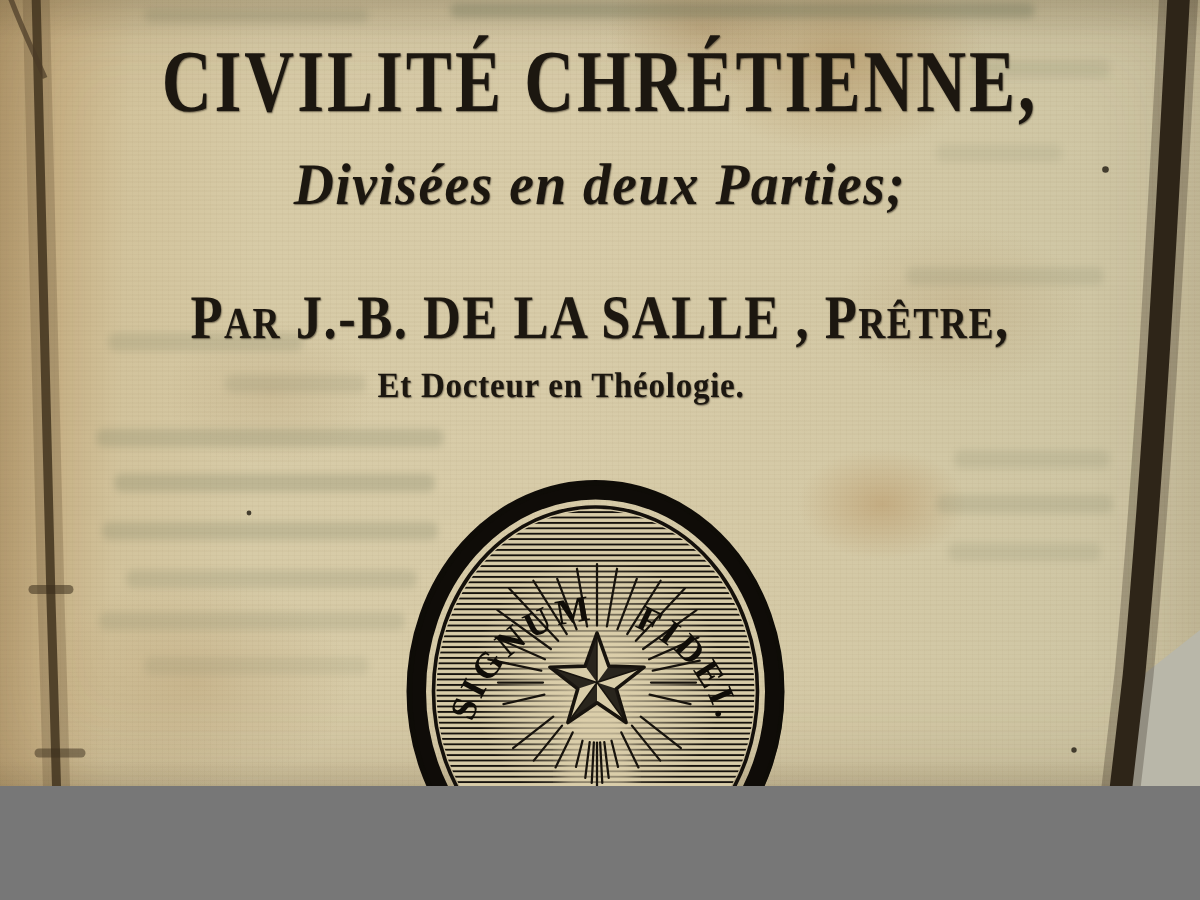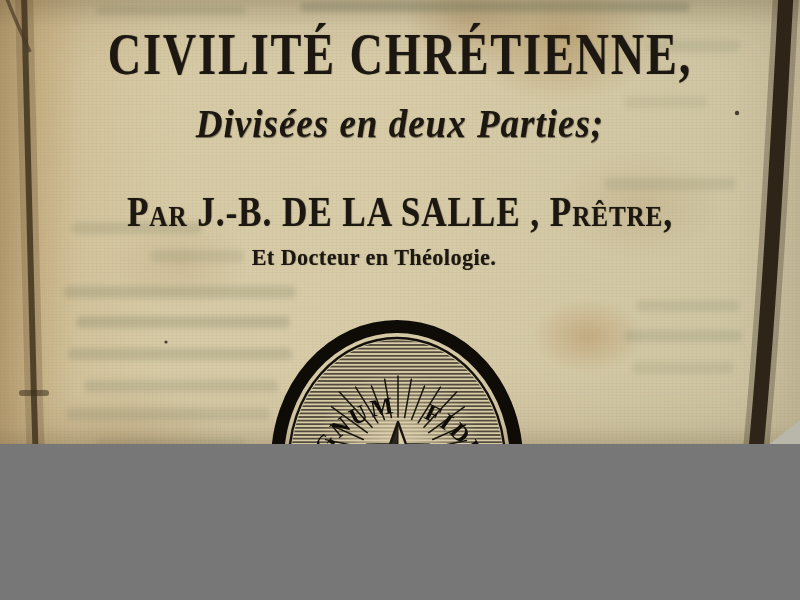--- a/index.html
+++ b/index.html
@@ -1,17 +1,17 @@
 <!DOCTYPE html>
 <html><head>
 <meta charset="utf-8">
 <style>
   html,body{margin:0;padding:0;background:#777;}
   .page{
-    position:relative;width:800px;height:444px;overflow:hidden;
+    position:relative;width:800px;height:524px;overflow:hidden;
     font-family:"Liberation Serif","DejaVu Serif",serif;
     background:
       radial-gradient(140px 90px at 560px 40px, rgba(158,116,58,.38), rgba(158,116,58,0) 70%),
       radial-gradient(90px 60px at 468px 18px, rgba(146,104,52,.28), rgba(146,104,52,0) 70%),
       radial-gradient(78px 52px at 588px 336px, rgba(166,118,62,.34), rgba(166,118,62,0) 72%),
       radial-gradient(120px 80px at 640px 205px, rgba(150,110,60,.15), rgba(150,110,60,0) 70%),
       radial-gradient(150px 100px at 130px 455px, rgba(150,110,60,.20), rgba(150,110,60,0) 70%),
       radial-gradient(100px 70px at 180px 262px, rgba(140,105,60,.14), rgba(140,105,60,0) 70%),
       radial-gradient(210px 120px at 390px 596px, rgba(140,105,60,.16), rgba(140,105,60,0) 72%),
       linear-gradient(180deg, rgba(95,82,52,.20) 0, rgba(95,82,52,0) 26px),

